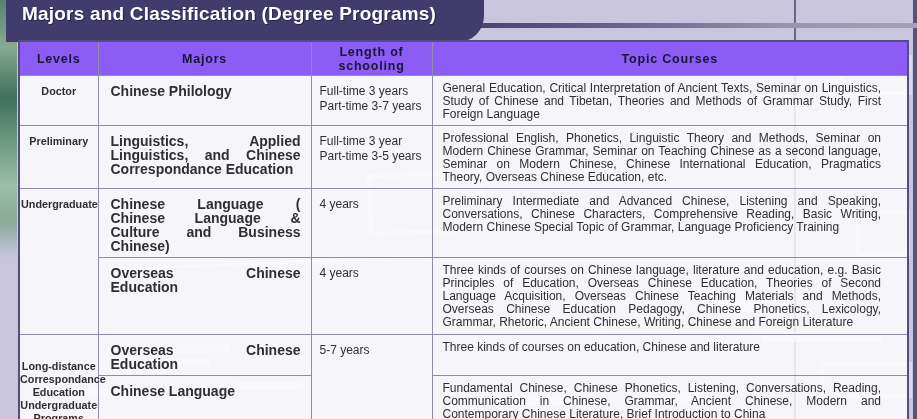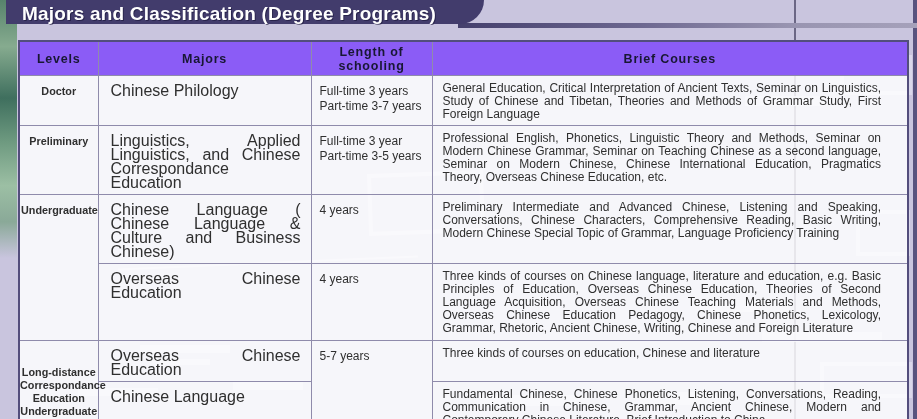--- a/index.html
+++ b/index.html
@@ -12,38 +12,38 @@
   .green-strip{position:absolute;left:0;top:0;width:17px;height:258px;z-index:2;
     background:linear-gradient(180deg,#57836c 0%,#86ab8f 18%,#3f6f5e 38%,#6e9a80 55%,#9cbfa4 72%,#8aa998 86%,#c9c5de 100%);}
   .green-top{position:absolute;left:0;top:0;width:245px;height:5px;z-index:1;
     background:linear-gradient(90deg,#6e9a80,#9cbfa4 35%,#4b7562 62%,#86a98f 80%,#c9c5de 100%);}
   .vline{position:absolute;left:794px;top:0;width:2px;height:419px;background:#5b5675;opacity:.85;z-index:1;}
   .redge{position:absolute;left:913px;top:0;width:4px;height:419px;background:#4b4673;opacity:.9;z-index:2;}
   .motif{position:absolute;z-index:1;opacity:.8;}
   .mo-fill{background:#dfdcee;}
   .mo-frame{border:4px solid #dfdcee;background:transparent;}
   
-  .banner{position:absolute;left:6px;top:0;width:478px;height:24px;background:#423c6c;
+  .banner{position:absolute;left:6px;top:0;width:478px;height:42px;background:#423c6c;
     border-radius:0 0 26px 0;z-index:3;}
   .banner-title{color:#ffffff;font-weight:bold;font-size:19px;line-height:28px;
     padding-left:16px;letter-spacing:.2px;white-space:nowrap;
     text-shadow:1px 1px 0 rgba(20,16,50,.55);}
   .stripe{position:absolute;left:458px;top:23px;width:459px;height:5px;z-index:2;
     background:linear-gradient(to right,#443f6c,#6d6890 40%,#9894b0 72%,#a5a1ba);}
   
   .table-wrap{position:absolute;left:18px;top:40px;z-index:4;}
   table{border-collapse:collapse;table-layout:fixed;width:889px;
     background:rgba(255,255,255,.84);border:2px solid #534e7c;}
   th,td{border:1px solid #8f8bab;}
   th{background:#8b5cf6;color:#181734;font-size:12.5px;font-weight:bold;
     letter-spacing:.8px;height:31px;text-align:center;}
   td{font-size:12px;color:#2f2f2f;vertical-align:top;line-height:13px;}
   td.level{text-align:center;padding:9px 1px 4px;font-size:10.8px;font-weight:bold;}
   td.level-mid{vertical-align:middle;padding:2px 0;}
-  td.major{padding:8px 10px 4px 12px;text-align:justify;font-size:16px;line-height:14px;}
+  td.major{padding:8px 10px 4px 12px;text-align:justify;font-size:14px;line-height:14px;font-weight:bold;}
   td.length{padding:8px 4px 4px 8px;white-space:pre-line;line-height:15px;}
   td.courses{padding:6px 26px 4px 10px;text-align:justify;line-height:13px;}
 </style>
 </head>
 <body>
 
 <div class="green-top"></div>
 <div class="green-strip"></div>
 <div class="vline"></div>
 <div class="redge"></div>
@@ -75,21 +75,21 @@
       <col style="width:79px">
         <col style="width:213px">
         <col style="width:121px">
         <col style="width:476px">
     </colgroup>
     <tbody>
         <tr>
       <th>Levels</th>
       <th>Majors</th>
       <th>Length of schooling</th>
-      <th>Brief Courses</th>
+      <th>Topic Courses</th>
     </tr>
 
     <tr style="height:47px">
       <td class="level">Doctor</td>
       <td class="major">Chinese Philology</td>
       <td class="length">Full-time  3 years
 Part-time 3-7 years</td>
       <td class="courses">General Education, Critical Interpretation of Ancient Texts, Seminar on Linguistics, Study of Chinese and Tibetan, Theories and Methods of Grammar Study, First Foreign Language</td>
     </tr>
 

